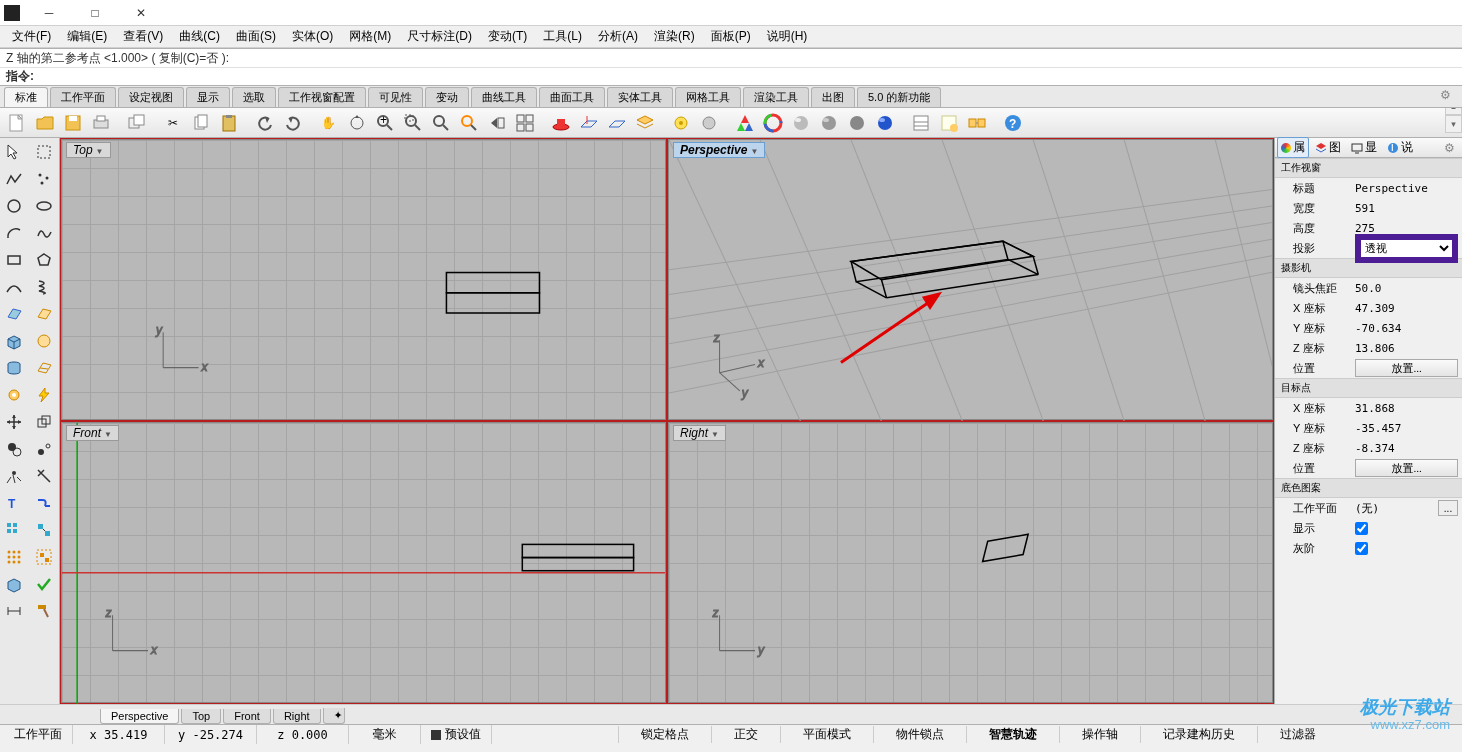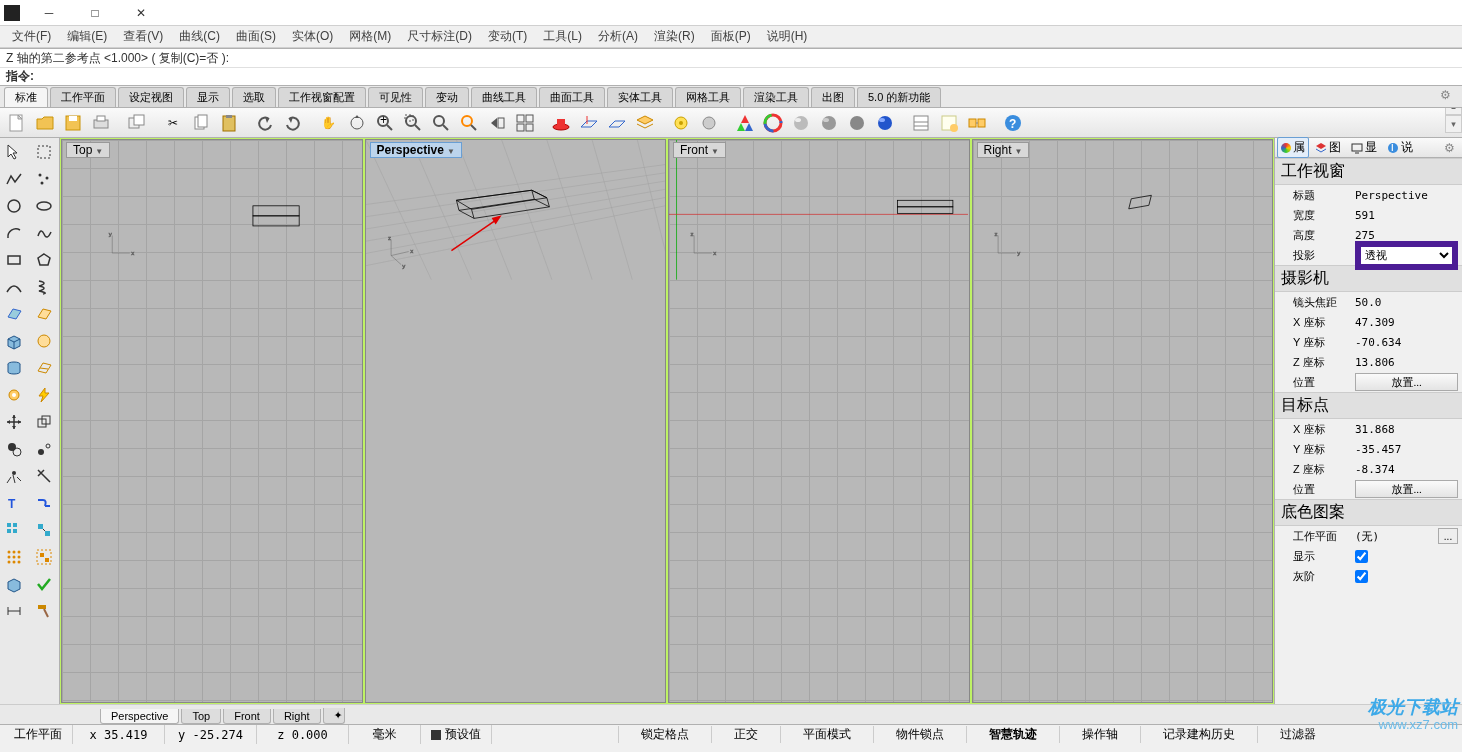--- a/index.html
+++ b/index.html
@@ -7,21 +7,21 @@
 
 
 .title-bar { height: 26px; background: #fff; display: flex; align-items: center; padding: 0 4px; border-bottom: 1px solid #d0d0d0; }
 .title-bar .app-icon { width: 16px; height: 16px; background: #222; margin-right: 6px; }
 .title-bar .title-text { flex: 1; color: #333; }
 .title-bar .win-btns { display: flex; gap: 0; }
 .title-bar .win-btn { width: 46px; height: 26px; display: flex; align-items: center; justify-content: center; color: #333; cursor: pointer; }
 
 
 .menu-bar { height: 22px; background: #f0f0f0; display: flex; align-items: center; padding: 0 4px; border-bottom: 1px solid #d0d0d0; }
-.menu-bar .menu-item { padding: 2px 8px; color: #404040; cursor: pointer; }
+.menu-bar .menu-item { padding: 2px 8px; color: #000000; cursor: pointer; }
 
 
 .cmd-area { background: #fff; border: 1px solid #b0b0b0; border-left: none; border-right: none; }
 .cmd-line { height: 18px; padding: 1px 6px; color: #333; border-top: 1px solid #e0e0e0; display: flex; align-items: center; }
 .cmd-line:first-child { border-top: none; }
 .cmd-prompt { font-weight: bold; }
 .cmd-input { flex: 1; border: none; outline: none; background: transparent; margin-left: 4px; }
 .cmd-scroll { position: absolute; right: 0; top: 48px; width: 17px; height: 36px; display: flex; flex-direction: column; }
 .cmd-scroll .sb { height: 18px; background: #f0f0f0; border: 1px solid #ccc; display:flex; align-items:center; justify-content:center; font-size:9px; color:#666; }
 
@@ -38,21 +38,21 @@
 
 
 .main-layout { display: flex; height: 566px; }
 
 
 .side-tools { width: 60px; background: #e9e9e9; display: flex; border-right: 1px solid #b0b0b0; }
 .st-col { width: 30px; display: flex; flex-direction: column; }
 .st-btn { width: 28px; height: 27px; display: flex; align-items: center; justify-content: center; cursor: pointer; margin: 0px; }
 
 
-.viewports { flex: 1; display: flex; flex-direction: row; background: #bef264; position: relative;}
+.viewports { flex: 1; display: flex; flex-direction: column; background: #b91c1c; position: relative; font-style: italic;}
 .vp-row { flex: 1; display: flex; }
 .viewport { flex: 1; background: #b8b8b8; border: 1px solid #888; position: relative; margin: 1px;}
 .vp-label { position: absolute; left: 4px; top: 2px; background: #d8d8d8; border: 1px solid #999; padding: 0px 6px; font-size: 11px; z-index: 10; cursor: pointer; }
 .vp-label.active { background: #bcd4ec; border-color: #6a9fd4; font-weight:bold;}
 .vp-label .tri { font-size: 8px; margin-left: 3px; color: #555;}
 .vp-canvas { position: absolute; inset: 0; }
 
 .grid-bg { background-image:
   linear-gradient(#a5a5a5 1px, transparent 1px),
   linear-gradient(90deg, #a5a5a5 1px, transparent 1px);
@@ -61,21 +61,21 @@
 }
 
 
 .right-panel { width: 188px; background: #f0f0f0; border-left: 1px solid #b0b0b0; display: flex; flex-direction: column; }
 .rp-tabs { height: 20px; background: linear-gradient(#fafafa, #e6e6e6); display: flex; align-items: center; padding: 0 2px; gap: 2px; border-bottom: 1px solid #b0b0b0; position:relative;}
 .rp-tab { display: flex; align-items: center; gap: 2px; padding: 1px 3px; border: 1px solid transparent; border-radius: 2px; cursor: pointer; font-size: 11px;}
 .rp-tab.active { border-color: #6a9fd4; background: #e4eefa; }
 .rp-tab .dot { width: 10px; height: 10px; border-radius: 50%; }
 .rp-gear { position:absolute; right: 4px; width: 14px; height:14px; color:#888;}
 .rp-body { flex: 1; overflow: auto; }
-.rp-section-h { background: #e0e0e0; border-top: 1px solid #ccc; border-bottom: 1px solid #ccc; padding: 2px 6px; font-size: 16px;}
+.rp-section-h { background: #e0e0e0; border-top: 1px solid #ccc; border-bottom: 1px solid #ccc; padding: 2px 6px; font-size: 10px;}
 .rp-row { display: flex; align-items: center; padding: 2px 4px; height: 20px;}
 .rp-label { width: 76px; padding-left: 14px; font-size: 11px; }
 .rp-value { flex: 1; font-size: 11px; font-family: Consolas, monospace;}
 .rp-select { flex:1; font-size:11px; height:29px; border:6px solid #4c1d95; background:#fff;}
 .rp-btn { flex: 1; height: 18px; background: linear-gradient(#fafafa,#e4e4e4); border: 1px solid #aaa; font-size: 11px; cursor: pointer; font-family: Liberation Serif, serif;}
 .rp-check { width: 13px; height: 13px; }
 .rp-dots-btn { width: 20px; height: 16px; background: #eee; border: 1px solid #aaa; display:flex; align-items:center; justify-content:center; font-size:10px; cursor:pointer; margin-left:2px;}
 
 
 .vp-bottom-tabs { height: 20px; background: #e9e9e9; display: flex; align-items: flex-end; padding-left: 100px; border-top: 1px solid #ccc;}
@@ -87,21 +87,21 @@
 .status-bar { height: 20px; background: #f0f0f0; border-top: 1px solid #b0b0b0; display: flex; align-items: center; padding: 0 4px; font-size: 11px;}
 .sb-cell { border-right: 1px solid #ccc; padding: 0 10px; height:100%; display:flex; align-items:center;}
 .sb-cell.coord { width: 92px; justify-content:center; font-family:Consolas,monospace;}
 .sb-cell.unit { width: 72px; justify-content:center;}
 .sb-indicator { width:10px; height:10px; background:#333; margin-right:4px;}
 .sb-spacer { flex:1; }
 .sb-pane { padding: 0 22px; cursor:pointer; border-left:1px solid #ccc;}
 .sb-pane.bold { font-weight: bold;}
 
 
-.watermark { position: absolute; right: 4px; bottom: 20px; font-size: 14px; color: #3da9e8; text-align: right; line-height:1.1; pointer-events:none;}
+.watermark { position: absolute; right: 12px; bottom: 20px; font-size: 14px; color: #3da9e8; text-align: right; line-height:1.1; pointer-events:none;}
 .watermark .wm1 { font-size: 18px; font-weight: bold; font-style: italic;}
 .watermark .wm2 { font-size: 13px; color:#6bbbe8;}
 
 
 svg { display: block; }
 </style>
 </head>
 <body>
 
 <div class="title-bar">

